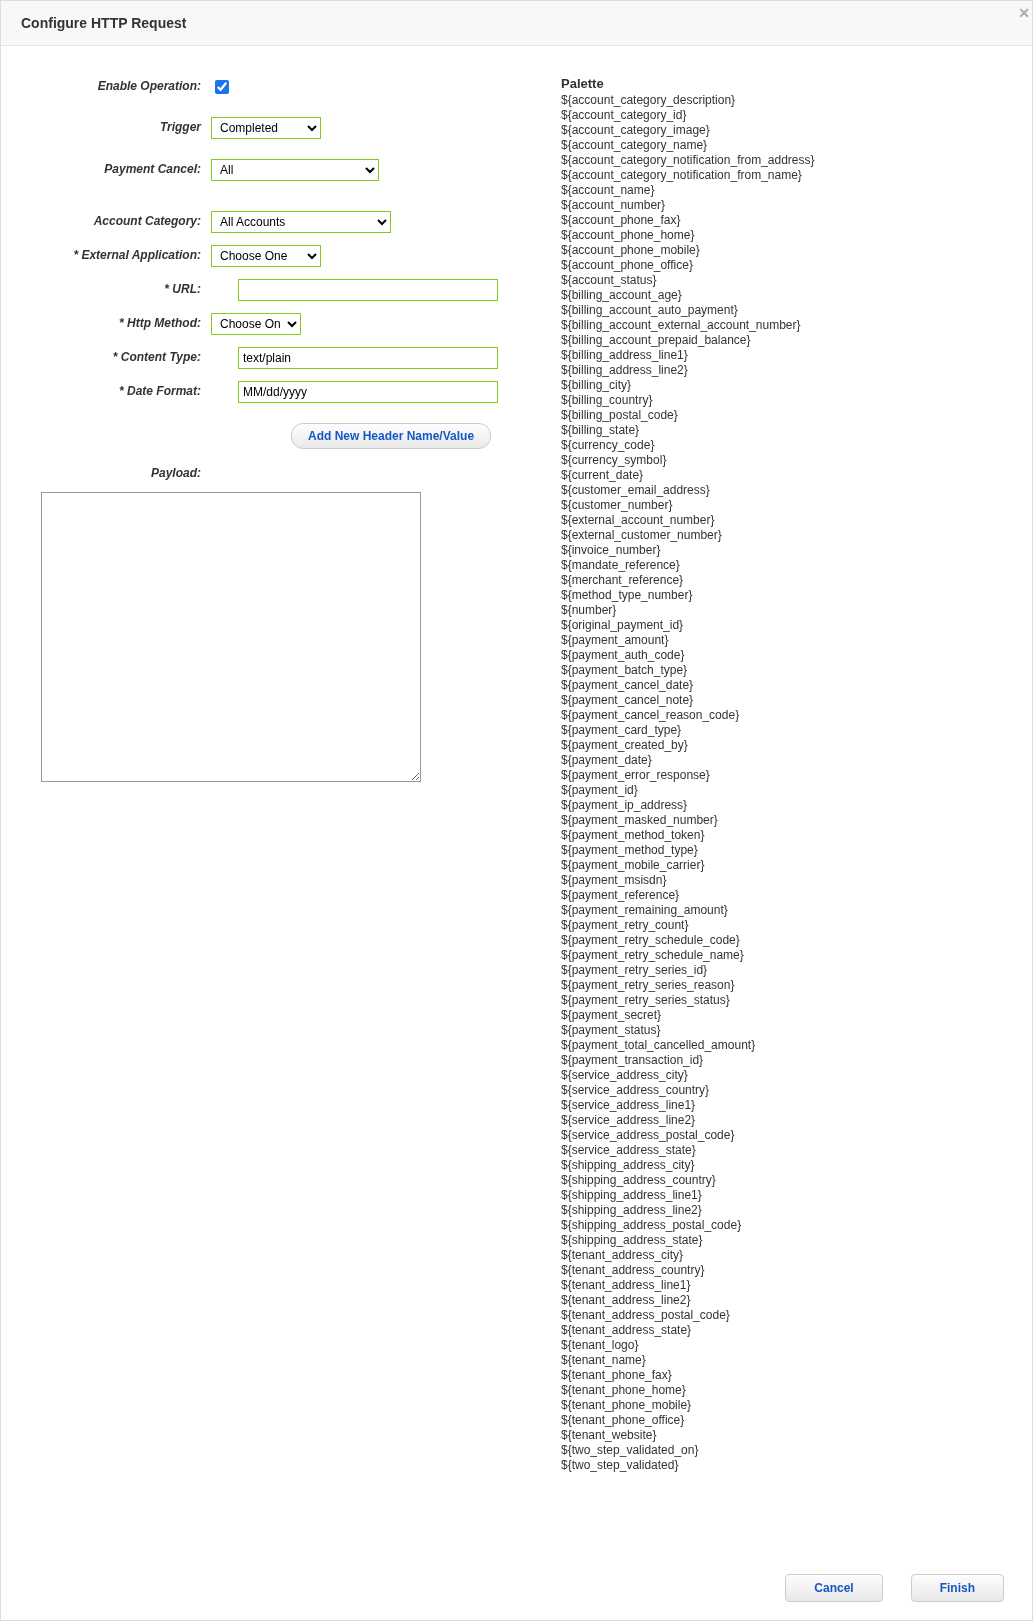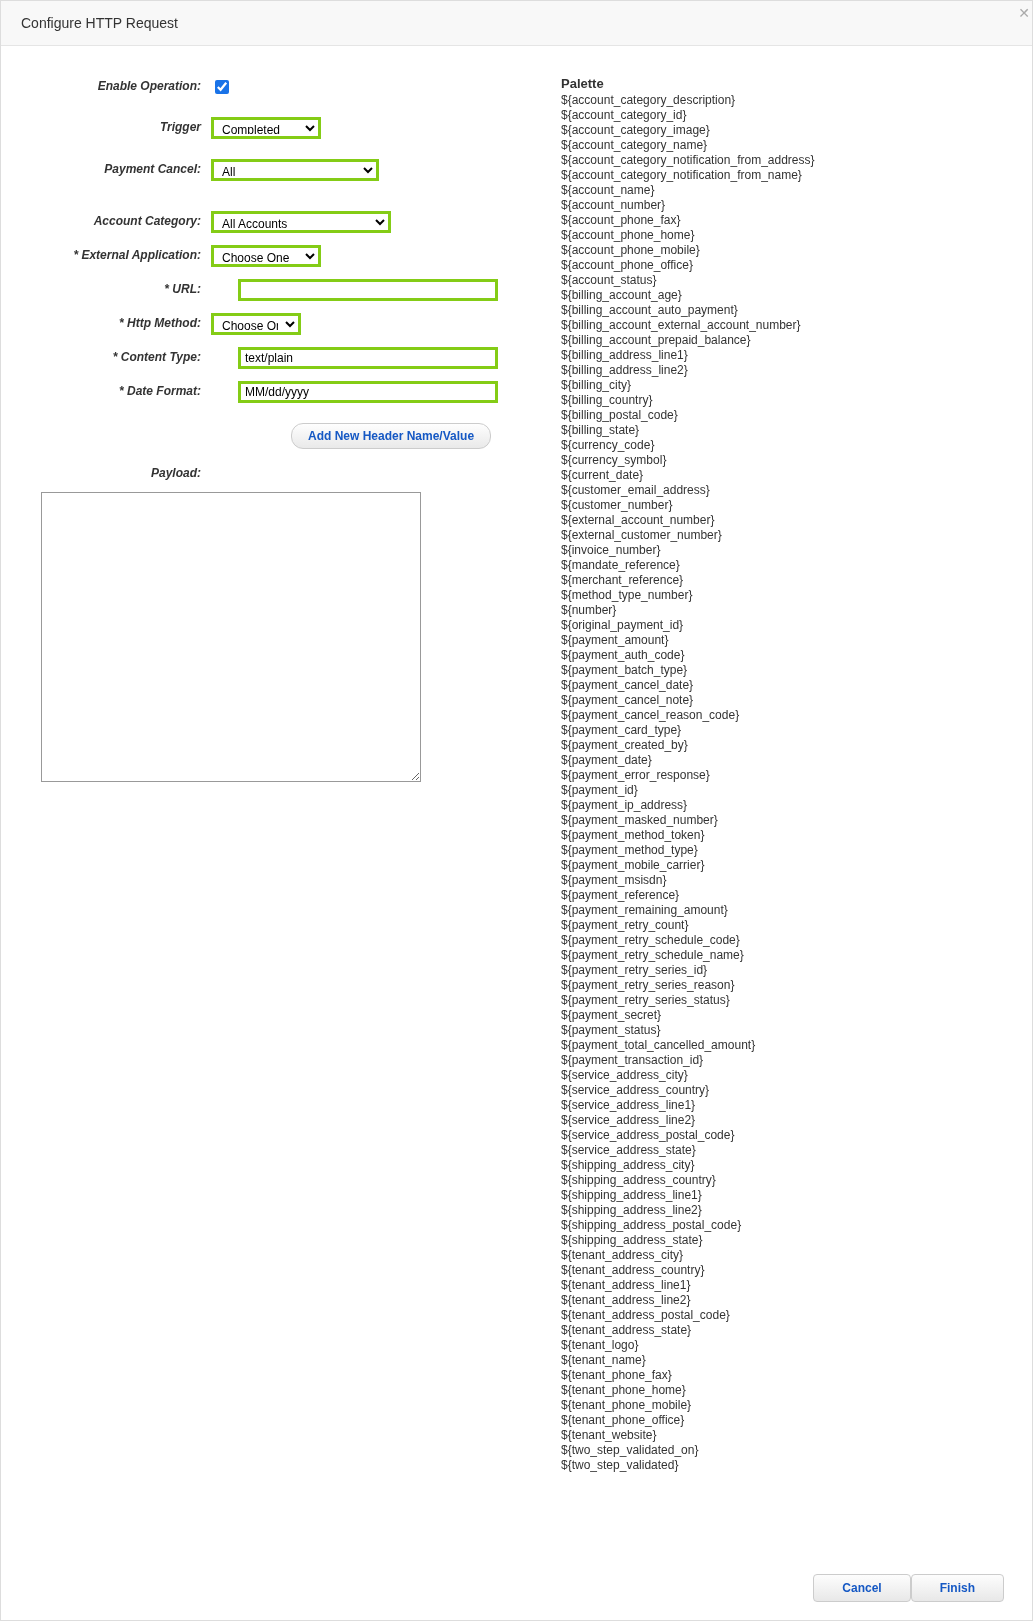--- a/index.html
+++ b/index.html
@@ -16,21 +16,21 @@
     border: 1px solid #ddd;
     margin: 0;
     min-height: 1621px;
     position: relative;
   }
   .dialog-header {
     background: #f8f8f8;
     padding: 14px 20px;
     border-bottom: 1px solid #e5e5e5;
     font-size: 14px;
-    font-weight: normal;
+    font-weight: bold;
     position: relative;
   }
   .close-x {
     position: absolute;
     top: 0px;
     right: -2px;
     color: #aaa;
     font-size: 14px;
     cursor: pointer;
     padding: 4px;
@@ -54,21 +54,21 @@
     font-weight: bold;
     font-size: 12px;
     padding-top: 3px;
     font-style: italic;
   }
   .form-control { flex: 1; }
   select, input[type="text"], textarea {
     font-family: Arial, Helvetica, sans-serif;
     font-size: 12px;
     padding: 2px 4px;
-    border: 3px solid #84cc16;
+    border: 1px solid #84cc16;
     background: #fff;
   }
   select { height: 22px; }
   input[type="text"] { height: 22px; margin-left: 27px; }
   .w-sm { width: 110px; }
   .w-md { width: 168px; }
   .w-lg { width: 180px; }
   .w-xl { width: 260px; }
   .w-ch { width: 90px; }
   .checkbox {
@@ -101,21 +101,21 @@
     font-size: 12px;
     line-height: 1.25;
     color: #333;
     white-space: nowrap;
   }
   .footer {
     position: absolute;
     bottom: 18px;
     right: 28px;
     display: flex;
-    gap: 0;
+    gap: 28px;
     border-radius: 7px;
   }
   .footer button {
     background: linear-gradient(#fdfdfd,#e8e8e8);
     border: 1px solid #ccc;
     border-radius: 4px;
     padding: 6px 28px;
     font-size: 12px;
     color: #1558c4;
     font-weight: bold;

